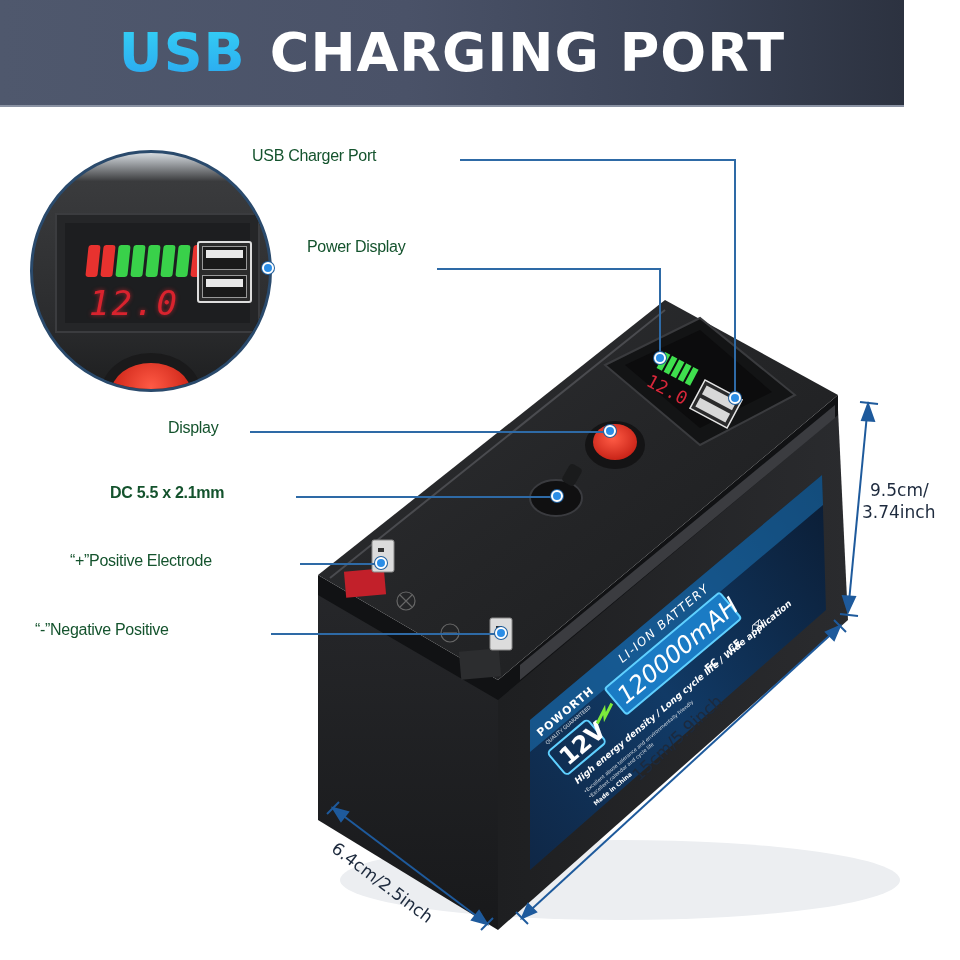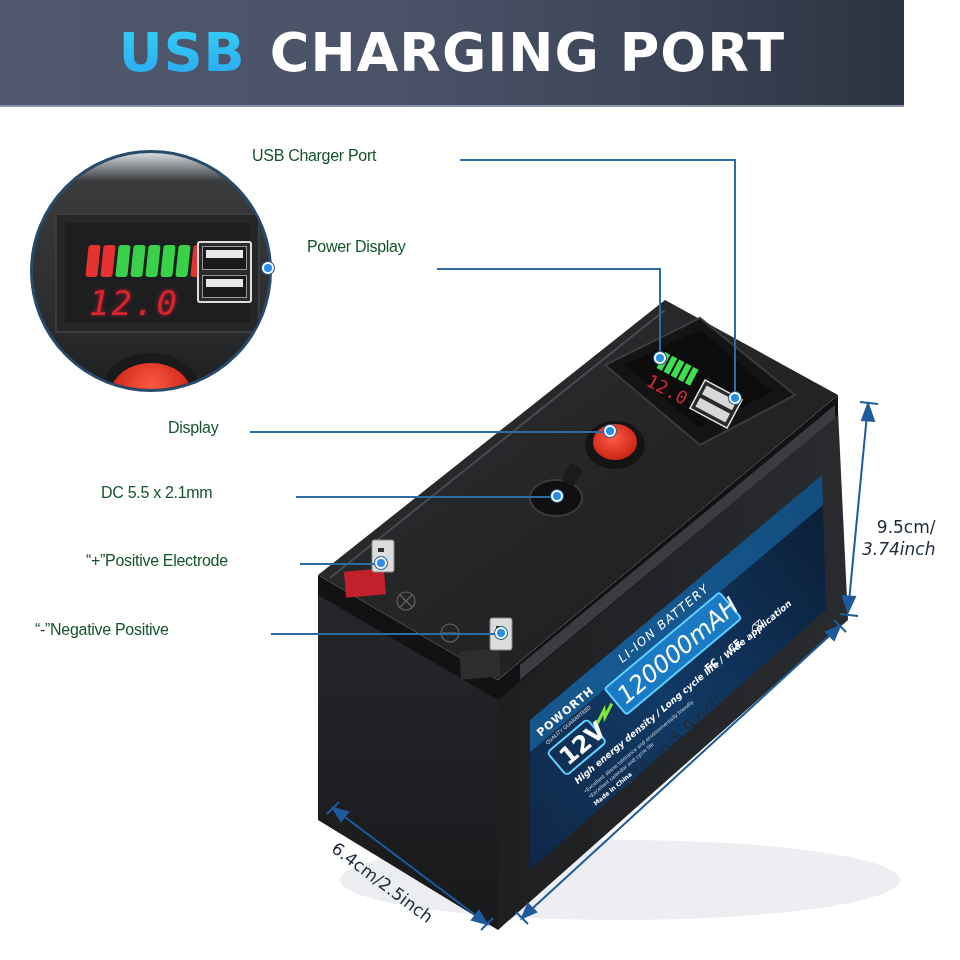--- a/index.html
+++ b/index.html
@@ -200,30 +200,30 @@
 <div class="dot" style="left:262px; top:262px;"></div>
 <div class="label" style="left:277px; top:238px;margin-left:30px;">Power Display</div>
 <div class="line-h" style="left:437px; top:268px; width:224px;"></div>
 <div class="line-v" style="left:659px; top:268px; height:92px;"></div>
 <div class="dot" style="left:654px; top:352px;"></div>
 
 <div class="label" style="left:168px; top:419px;">Display</div>
 <div class="line-h" style="left:250px; top:431px; width:360px;"></div>
 <div class="dot" style="left:604px; top:425px;"></div>
 
-<div class="label" style="left:101px; top:484px;">DC 5.5 x 2.1mm</div>
+<div class="label" style="left:110px; top:484px;font-weight:bold;">DC 5.5 x 2.1mm</div>
 <div class="line-h" style="left:296px; top:496px; width:260px;"></div>
 <div class="dot" style="left:551px; top:490px;"></div>
 
-<div class="label" style="left:86px; top:552px;">“+”Positive Electrode</div>
+<div class="label" style="left:70px; top:552px;">“+”Positive Electrode</div>
 <div class="line-h" style="left:300px; top:563px; width:80px;"></div>
 <div class="dot" style="left:375px; top:557px;"></div>
 
 <div class="label" style="left:35px; top:621px;">“-”Negative Positive</div>
 <div class="line-h" style="left:271px; top:633px; width:230px;"></div>
 <div class="dot" style="left:495px; top:627px;"></div>
 
-<div class="dim-text" style="left:870px; top:516px; text-align:right; line-height:22px;">
+<div class="dim-text" style="left:870px; top:479px; text-align:left; line-height:22px;">
   <div>9.5cm/</div>
-  <div style="margin-left:-8px;font-style:italic;">3.74inch</div>
+  <div style="margin-left:-8px;">3.74inch</div>
 </div>
 <div class="dim-text" style="left:628px; top:770px; transform: rotate(-43deg); transform-origin: left top;">15cm/5.9inch</div>
 <div class="dim-text" style="left:340px; top:838px; transform: rotate(37deg); transform-origin: left top;">6.4cm/2.5inch</div>
 
 </body></html>

